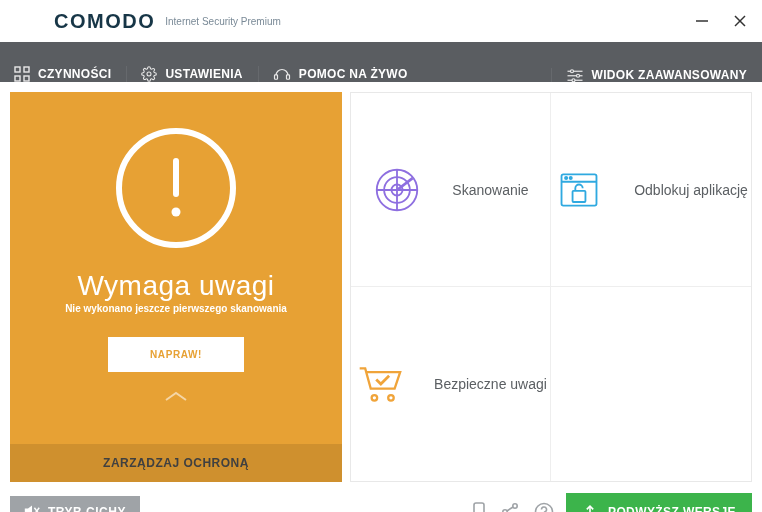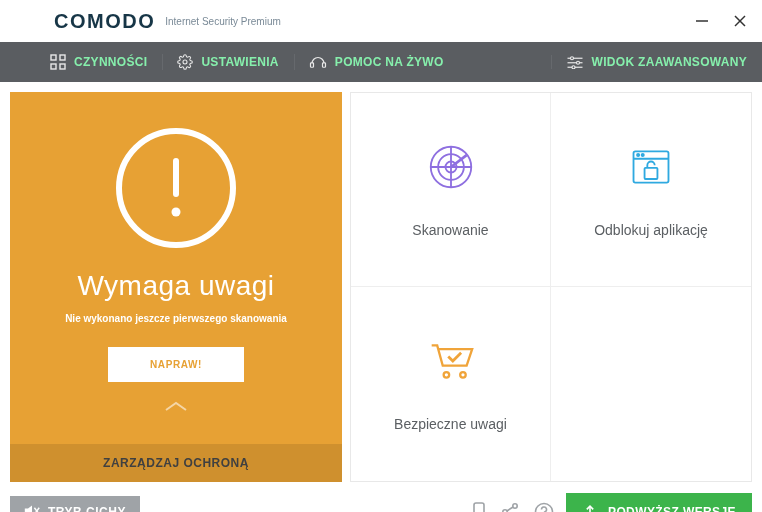--- a/index.html
+++ b/index.html
@@ -6,42 +6,42 @@
   body { font-family: "Segoe UI", Arial, sans-serif; background: #fff; width: 762px; height: 512px; overflow: hidden; color: #333; }
 
   
   .titlebar { display: flex; align-items: center; height: 42px; padding: 8px 12px; margin-left: 42px; }
   .brand { color: #173647; font-size: 20px; font-weight: 700; letter-spacing: 1.5px; }
   .subtitle { color: #7a8a97; font-size: 10px; margin-left: 10px; }
   .win-controls { margin-left: auto; display: flex; gap: 18px; }
   .win-btn { width: 20px; height: 20px; display: flex; align-items: center; justify-content: center; color: #333; cursor: pointer; }
 
   
-  .menubar { background: #5a5d61; color: #86efac; height: 40px; display: flex; align-items: center; padding-left: 36px; }
+  .menubar { background: #5a5d61; color: #ffffff; height: 40px; display: flex; align-items: flex-end; }
   .menu-item { display: flex; align-items: center; gap: 8px; padding: 0 14px; font-size: 12px; font-weight: 600; letter-spacing: .3px; cursor: pointer; border-right: 1px solid rgba(0,0,0,0); }
   .menu-item + .menu-item { border-left: 1px solid rgba(255,255,255,.08); }
   .menu-item .ico { display: inline-flex; }
   .menu-right { margin-left: auto; gap: 8px; }
 
   
   .content { display: flex; padding: 10px; gap: 8px; height: 410px; }
 
   
   .status { flex: 0 0 332px; background: #E7A134; color: #fff; display: flex; flex-direction: column; align-items: center; position: relative; }
   .status-inner { flex: 1; width: 100%; display: flex; flex-direction: column; align-items: center; padding: 36px 18px 10px; }
   .alert-circle { width: 120px; height: 120px; border: 6px solid #fff; border-radius: 50%; display: flex; align-items: center; justify-content: center; margin-bottom: 22px; }
-  .status-title { font-size: 28px; font-weight: 300; letter-spacing: .5px; margin-bottom: 10px; text-align:center; }
+  .status-title { font-size: 28px; font-weight: 300; letter-spacing: .5px; text-align:center; }
   .status-msg { font-size: 10px; font-weight: 600; text-align: center; line-height: 1.3; margin-bottom: 22px; max-width: 280px; }
   .fix-btn { background: #fff; color: #E7A134; font-weight: 800; letter-spacing: .6px; padding: 12px 42px; font-size: 10px; border: none; cursor: pointer; margin-bottom: 16px; }
   .chevron-up { opacity: .7; margin-bottom: 4px; }
   .manage { width: 100%; text-align: center; background: rgba(0,0,0,.10); color: #404040; font-size: 12px; font-weight: 700; letter-spacing: .5px; padding: 12px 0; cursor: pointer; }
 
   
   .tiles { flex: 1; background: #fff; border: 1px solid #e8e8e8; display: grid; grid-template-columns: 1fr 1fr; grid-template-rows: 1fr 1fr; }
-  .tile { display: flex; flex-direction: column; align-items: center; justify-content: center; gap: 30px; cursor: pointer; position: relative; }
+  .tile { display: flex; flex-direction: row; align-items: center; justify-content: center; gap: 30px; cursor: pointer; position: relative; }
   .tile + .tile { }
   .tiles .tile:nth-child(1), .tiles .tile:nth-child(2) { border-bottom: 1px solid #eee; }
   .tiles .tile:nth-child(1), .tiles .tile:nth-child(3) { border-right: 1px solid #eee; }
   .tile-label { color: #5b5f63; font-size: 14px; }
   .tile-icon { width: 50px; height: 50px; display:flex; align-items:center; justify-content:center; }
 
   
   .footer { display: flex; align-items: center; padding: 0 10px 10px; gap: 12px; height: 50px; }
   .silent { background: #9fa3a7; color: #fff; display: inline-flex; align-items: center; gap: 8px; padding: 8px 14px; font-size: 12px; font-weight: 700; letter-spacing: .5px; cursor: pointer; }
   .footer-icons { margin-left: auto; display: flex; align-items: center; gap: 14px; color: #9fa3a7; }

